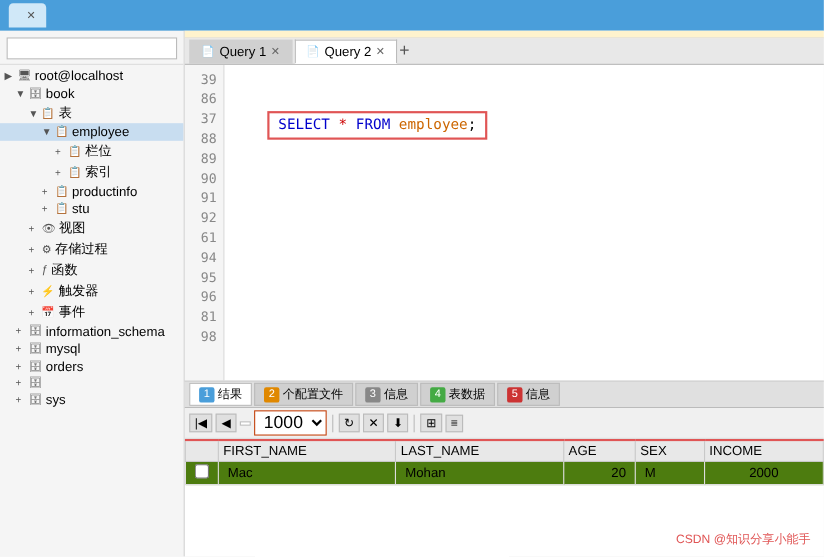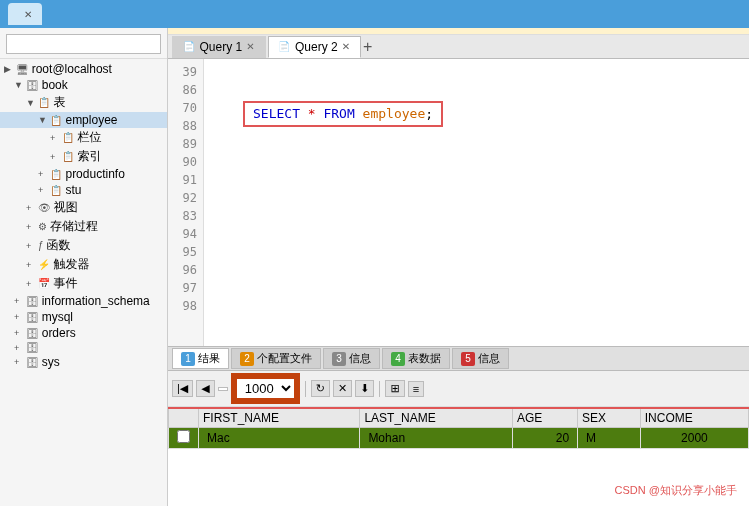--- a/index.html
+++ b/index.html
@@ -433,31 +433,31 @@
           <span>Query 2</span>
           <span class="tab-close">✕</span>
         </div>
         <button class="query-add-btn">+</button>
       </div>
 
     <div class="editor-area" style="flex: 1; max-height: calc(100% - 185px);">
       <div class="line-numbers" id="line-numbers">
       <div>39</div>
           <div>86</div>
-          <div>70</div>
+          <div>37</div>
           <div>88</div>
           <div>89</div>
           <div>90</div>
           <div>91</div>
           <div>92</div>
-          <div>83</div>
+          <div>61</div>
           <div>94</div>
           <div>95</div>
           <div>96</div>
-          <div>97</div>
+          <div>81</div>
           <div>98</div>
         </div>
       <div class="editor-content" id="editor-content">
       <div class="sql-line"></div>
           <div class="sql-line"></div>
           <div class="sql-line"><span class="sql-highlighted"><span class="sql-keyword">SELECT</span> <span class="sql-asterisk">*</span> <span class="sql-keyword">FROM</span>  <span class="sql-table">employee</span><span class="sql-text">;</span></span></div>
           <div class="sql-line"></div>
           <div class="sql-line"></div>
           <div class="sql-line"></div>
           <div class="sql-line"></div>
@@ -491,21 +491,21 @@
           </div>
           <div class="result-tab">
             <span class="result-tab-num" style="background: rgb(204, 51, 51);">5</span>
             <span> 信息</span>
           </div>
         </div>
       <div class="results-toolbar">
         <button class="toolbar-btn">|◀</button>
         <button class="toolbar-btn">◀</button>
         <span class="toolbar-readonly"></span>
-        <select class="toolbar-readonly" style="font-size:13px; border:6px solid #c2410c;">
+        <select class="toolbar-readonly" style="font-size:16px; border:1px solid #c2410c;">
           <option>1000</option>
         </select>
         <div class="toolbar-sep"></div>
         <button class="toolbar-btn">↻</button>
         <button class="toolbar-btn">✕</button>
         <button class="toolbar-btn">⬇</button>
         <div class="toolbar-sep"></div>
         <button class="toolbar-btn">⊞</button>
         <button class="toolbar-btn">≡</button>
       </div>

